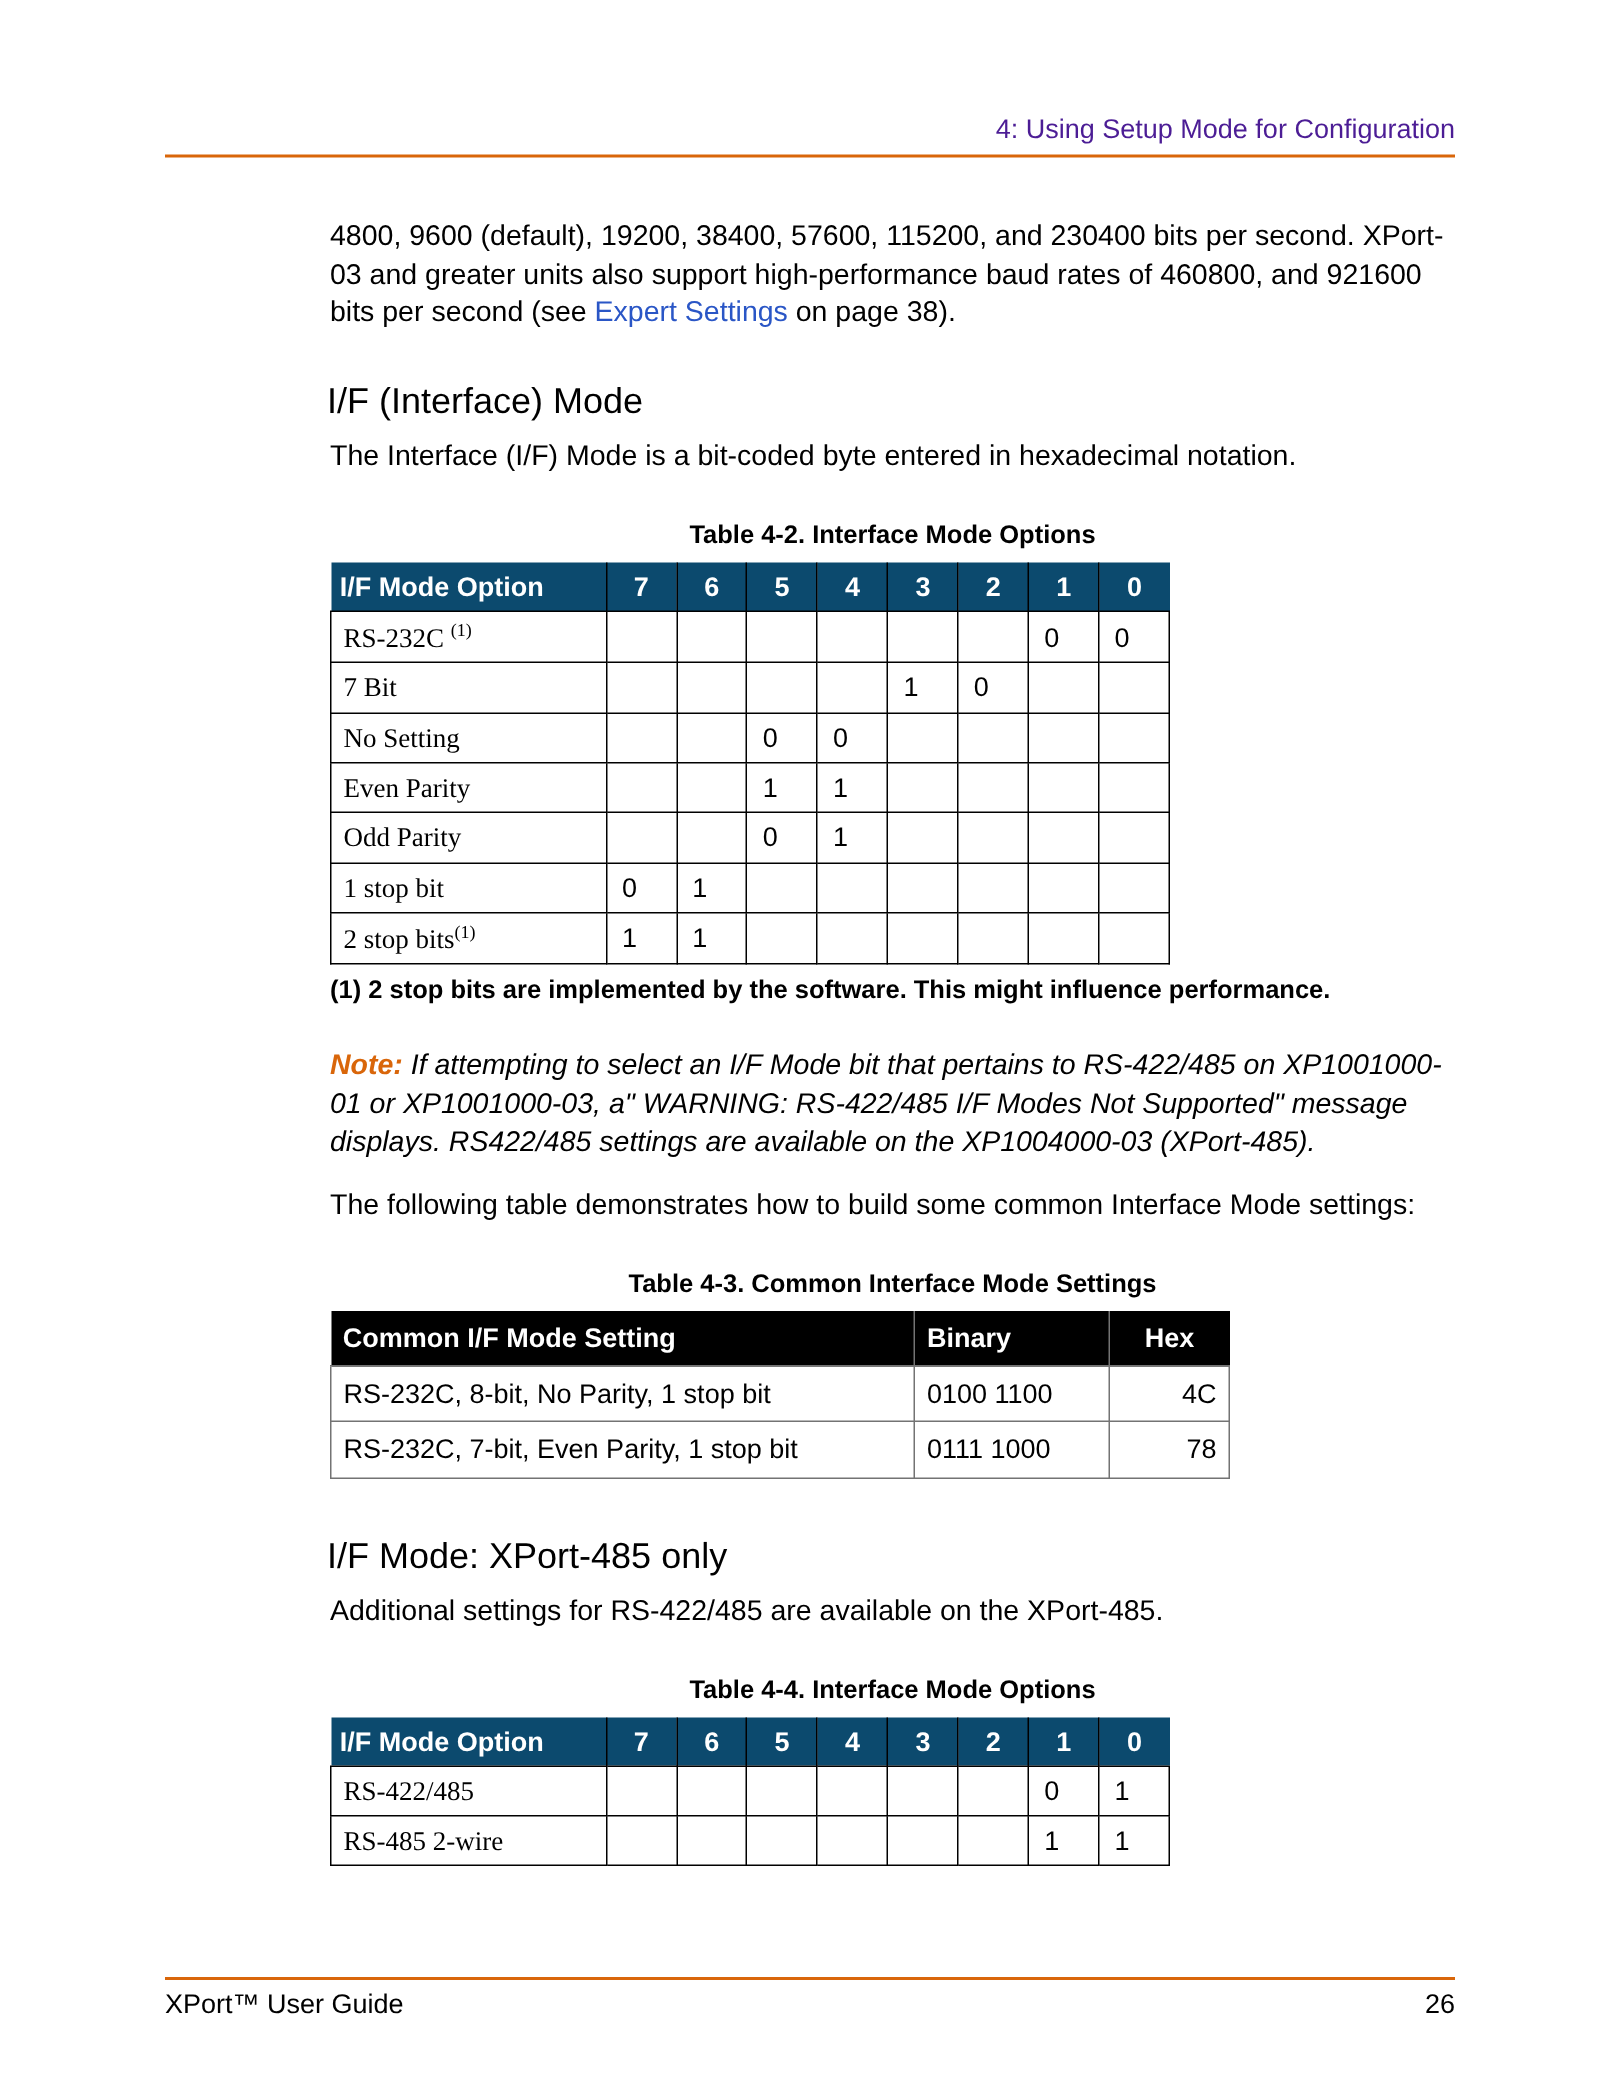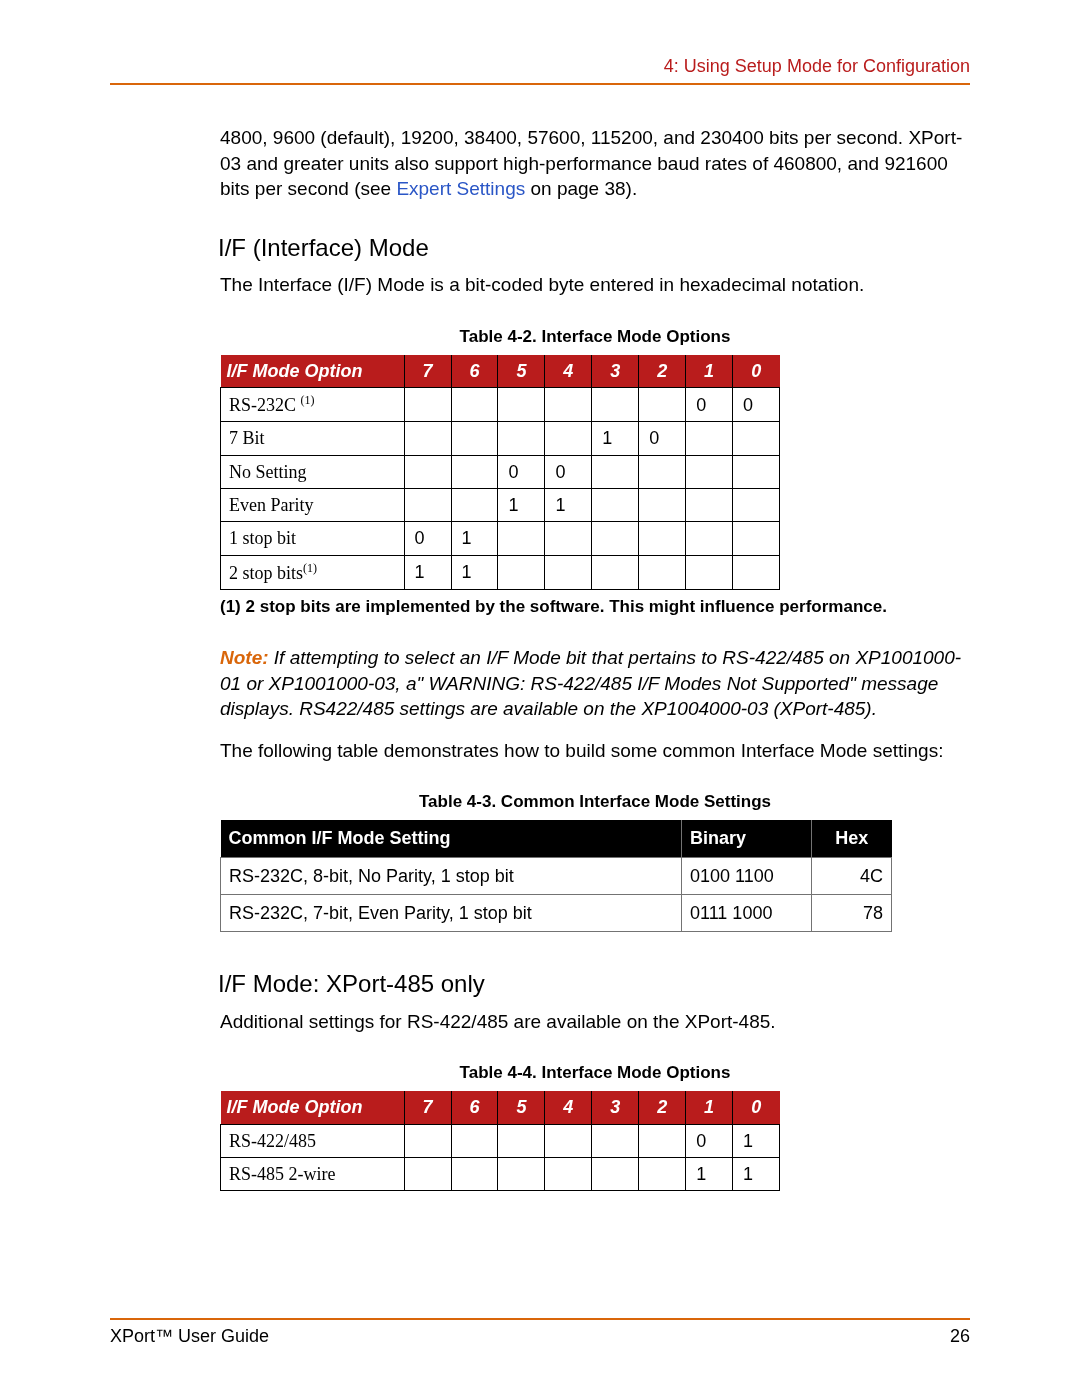--- a/index.html
+++ b/index.html
@@ -12,23 +12,24 @@
     color: #000;
     font-size: 19px;
     position: relative;
   }
   .page {
     padding: 56px 110px 0 110px;
   }
   .header-line {
     text-align: right;
     font-size: 18px;
-    color: #b91c1c;
+    color: #4c1d95;
     padding-bottom: 6px;
     border-bottom: 2px solid #d9660a;
+    margin-top: 20px;
   }
   .content {
     padding: 40px 0 0 110px;
     line-height: 1.35;
   }
   .para { margin: 0 0 10px 0; }
   .link { color: #2a56c6; }
   h2.section {
     font-size: 24px;
     font-weight: normal;
@@ -46,24 +47,23 @@
   }
   .bit-table { width: 560px; }
   .bit-table th, .bit-table td {
     border: 1px solid #000;
     padding: 4px 6px;
     font-size: 18px;
     text-align: left;
     height: 30px;
   }
   .bit-table th {
-    background: #b91c1c;
+    background: #0c4a6e;
     color: #fff;
     font-weight: bold;
-    font-style: italic;
   }
   .bit-table th.opt { width: 180px; }
   .bit-table th.bit, .bit-table td.bit { width: 46px; text-align: center; }
   .bit-table td.opt { padding-left: 8px; font-family: Liberation Serif, serif; }
   .bit-table td.bit { text-align: left; padding-left: 10px; }
   .bit-table-top thead th { border-top: none; }
   .bit-table-top thead th:first-child { border-left: none; }
   .bit-table-top thead th:last-child { border-right: none; }
   .sup { font-size: 12px; vertical-align: super; }
   .footnote {
@@ -73,21 +73,21 @@
   }
   .note-block {
     margin: 26px 0 16px 0;
     font-style: italic;
   }
   .note-label {
     color: #d9660a;
     font-weight: bold;
     font-style: italic;
   }
-  .common-table { width: 672px; }
+  .common-table { width: 600px; }
   .common-table th, .common-table td {
     border: 1px solid #737373;
     padding: 6px 8px;
     font-size: 18px;
     height: 32px;
   }
   .common-table th {
     background: #000;
     color: #fff;
     font-weight: bold;
@@ -182,20 +182,31 @@
             <td class="bit"></td>
             <td class="bit"></td>
             <td class="bit">1</td>
             <td class="bit">1</td>
             <td class="bit"></td>
             <td class="bit"></td>
             <td class="bit"></td>
             <td class="bit"></td>
           </tr>
           <tr>
+            <td class="opt">Odd Parity</td>
+            <td class="bit"></td>
+            <td class="bit"></td>
+            <td class="bit">0</td>
+            <td class="bit">1</td>
+            <td class="bit"></td>
+            <td class="bit"></td>
+            <td class="bit"></td>
+            <td class="bit"></td>
+          </tr>
+          <tr>
             <td class="opt">1 stop bit</td>
             <td class="bit">0</td>
             <td class="bit">1</td>
             <td class="bit"></td>
             <td class="bit"></td>
             <td class="bit"></td>
             <td class="bit"></td>
             <td class="bit"></td>
             <td class="bit"></td>
           </tr>

